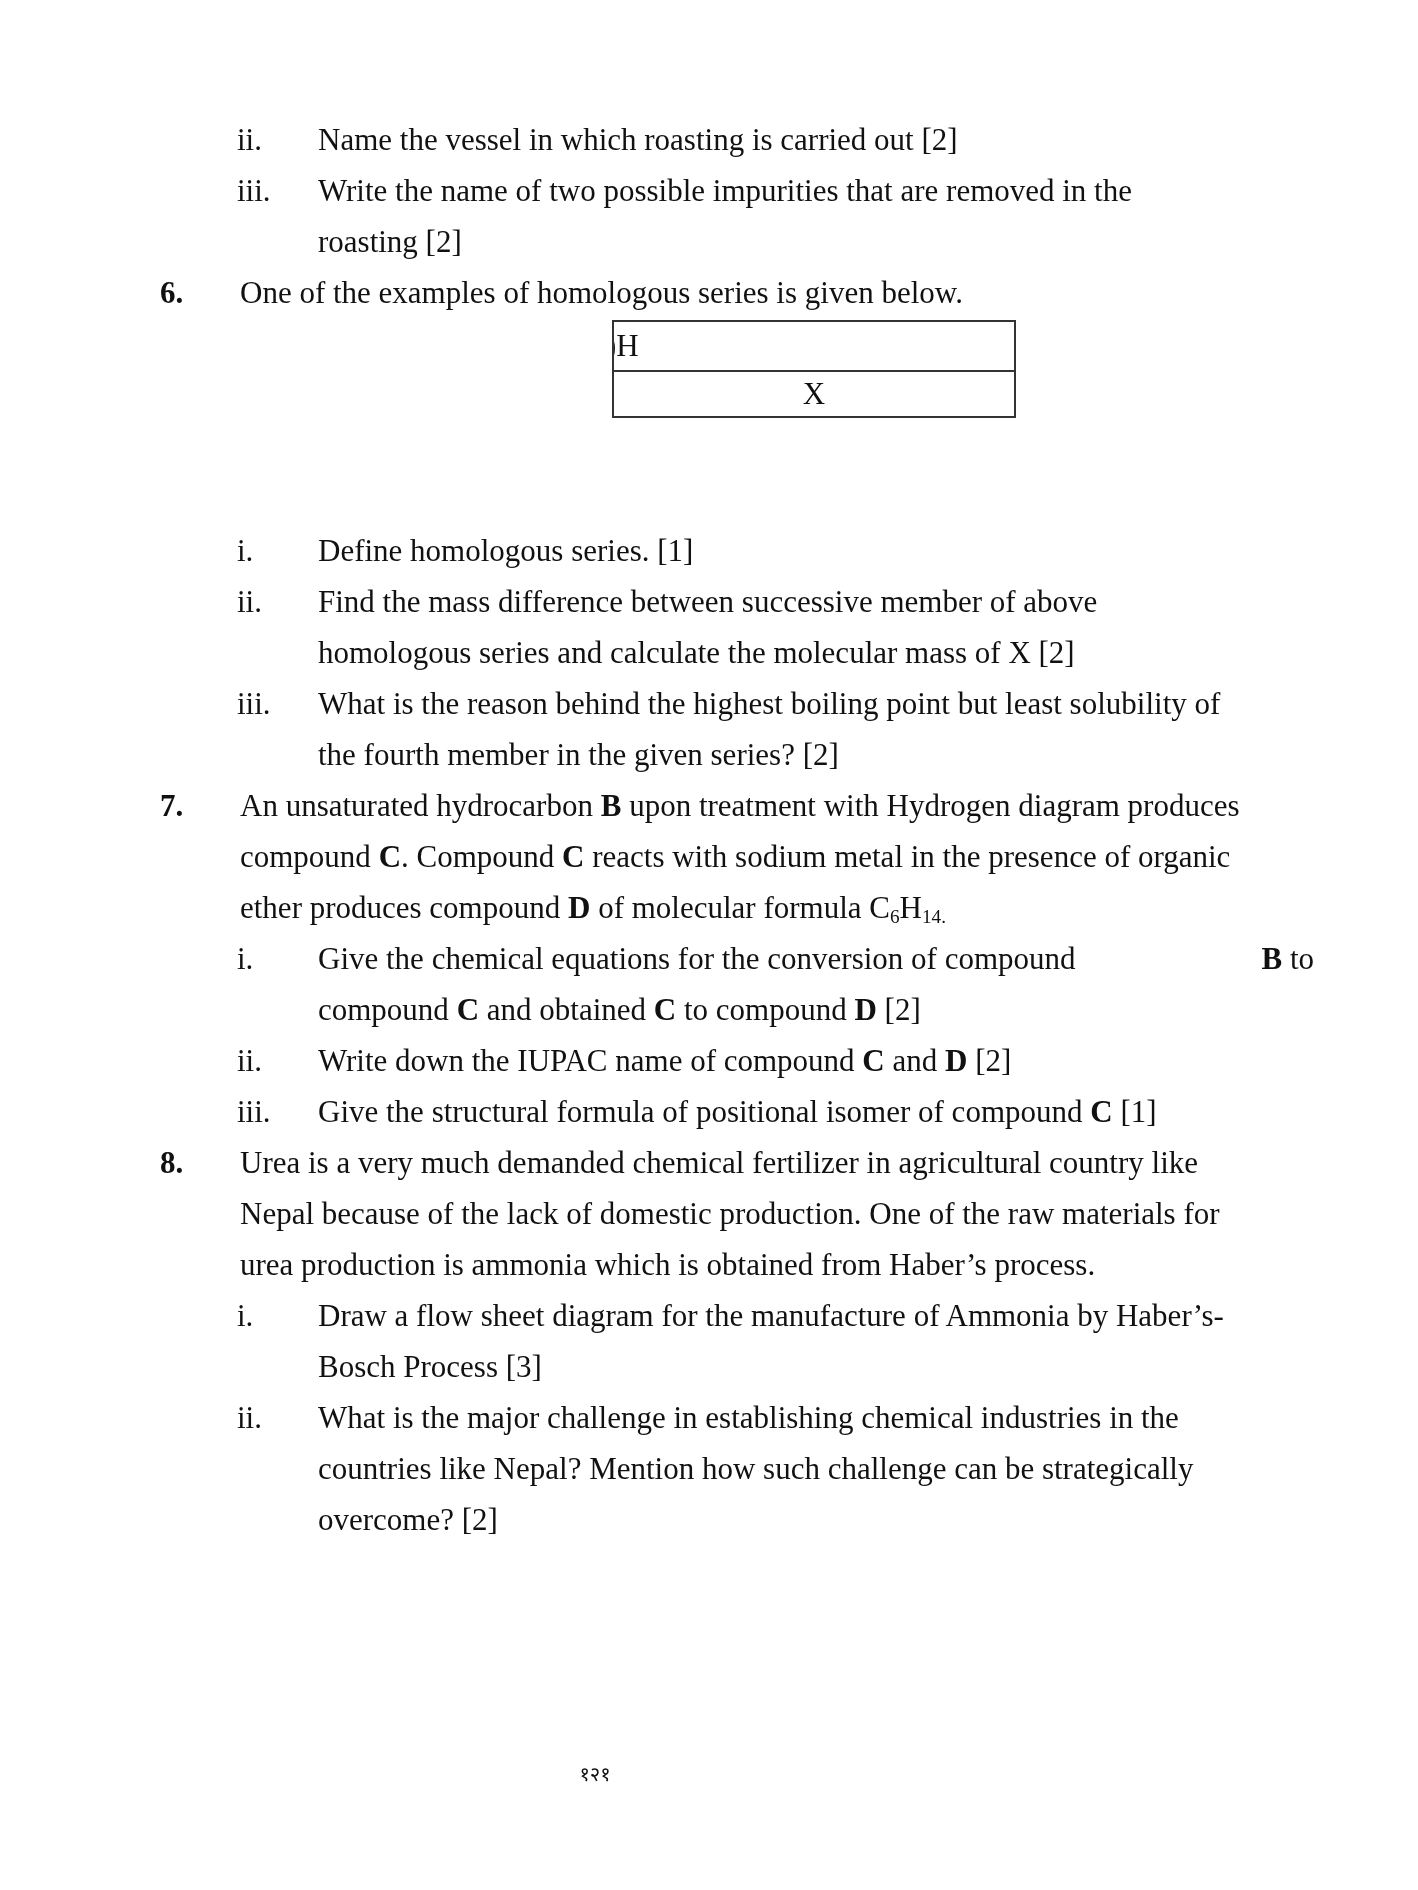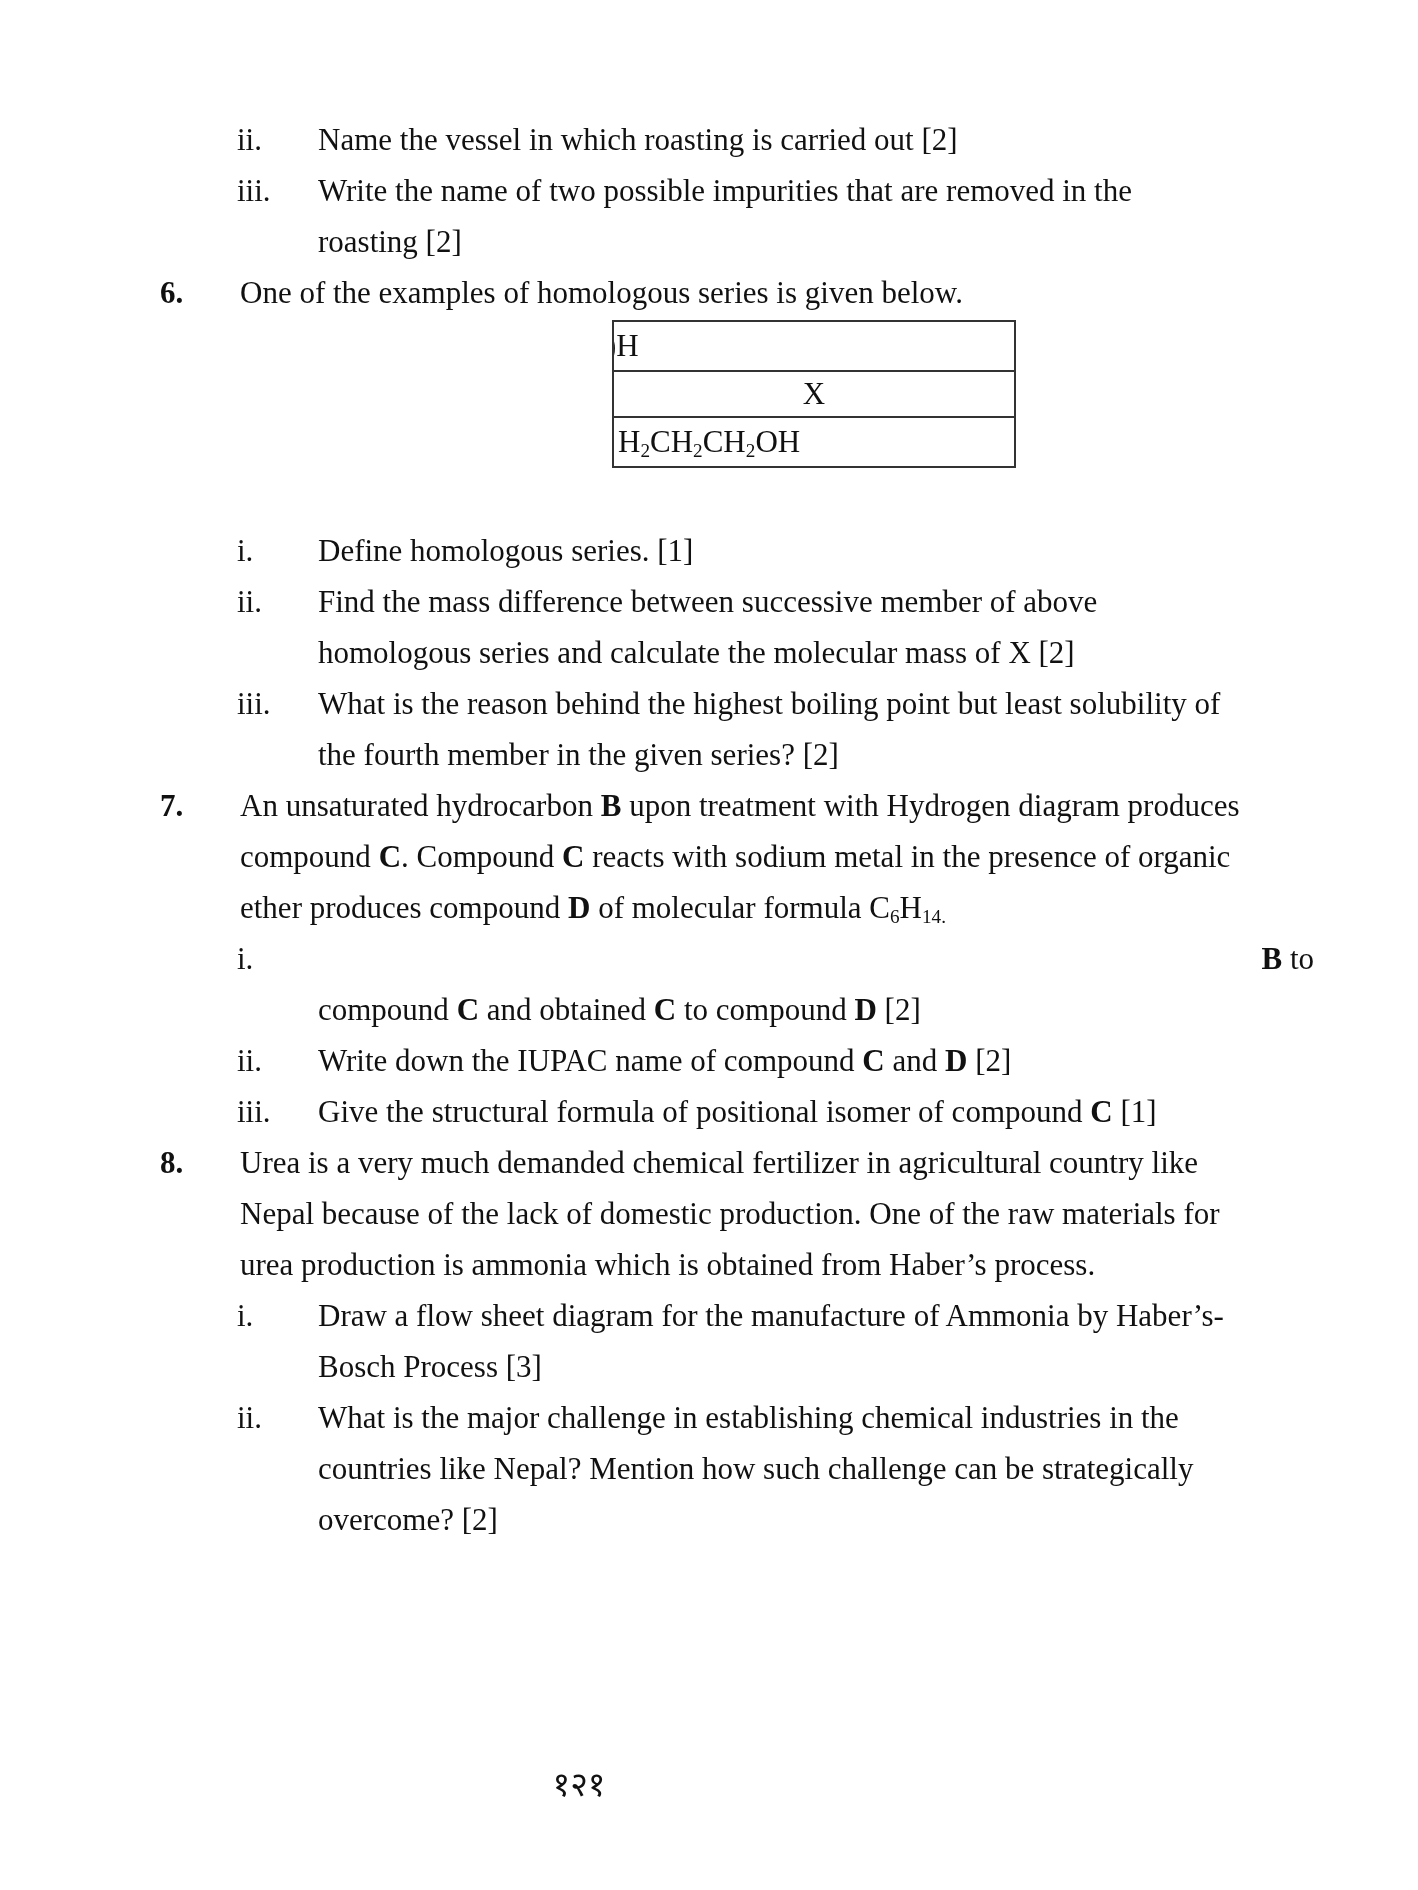--- a/index.html
+++ b/index.html
@@ -6,21 +6,21 @@
   body { width:1418px; height:1890px; position:relative; overflow:hidden;
          font-family:"Liberation Serif", "DejaVu Serif", serif; color:#111; font-size:31px; }
   .line { position:absolute; white-space:nowrap; line-height:1; }
   .qnum { position:absolute; font-weight:bold; }
   .roman { position:absolute;text-align:right; }
   b { font-weight:bold; }
   table.series { position:absolute; left:612px; top:320px; width:404px; border-collapse:collapse; }
   table.series td { border:2px solid #333; font-size:31px; padding:0 4px; height:48px; vertical-align:middle; overflow:hidden; }
   table.series tr.r3 td { text-align:center; height:44px; }
   table.series td .clip { display:inline-block; margin-left:-12px; }
-  .pageno { position:absolute; left:0; width:1158px; top:1760px; text-align:center; font-family:"DejaVu Sans", sans-serif; font-size:34px; }
+  .pageno { position:absolute; left:16px; width:1158px; top:1760px; text-align:center; font-family:"DejaVu Sans", sans-serif; font-size:20px; }
   sub { font-size:0.62em; vertical-align:-0.25em; line-height:0; }
 </style>
 </head>
 <body>
 
 <div class="roman line" style="left:237px;top:124px">ii.</div>
 <div class="line" style="left:318px;top:124px">Name the vessel in which roasting is carried out [2]</div>
 
 <div class="roman line" style="left:237px;top:175px">iii.</div>
 <div class="line" style="left:318px;top:175px">Write the name of two possible impurities that are removed in the</div>
@@ -30,23 +30,20 @@
 <div class="line" style="left:240px;top:277px">One of the examples of homologous series is given below.</div>
 
 <table class="series">
   <tbody>
       <tr>
         <td><span class="clip"><span style="font-size:31px">)</span><span>H</span></span></td>
       </tr>
   <tr class="r3">
         <td><span>X</span></td>
       </tr>
-  <tr>
-        <td><span>H</span><sub>2</sub><span>CH</span><sub>2</sub><span>CH</span><sub>2</sub><span>OH</span></td>
-      </tr>
 </tbody>
   </table>
 
 <div class="roman line" style="left:237px;top:535px">i.</div>
 <div class="line" style="left:318px;top:535px">Define homologous series. [1]</div>
 
 <div class="roman line" style="left:237px;top:586px">ii.</div>
 <div class="line" style="left:318px;top:586px">Find the mass difference between successive member of above</div>
 <div class="line" style="left:318px;top:637px">homologous series and calculate the molecular mass of X [2]</div>
 
@@ -54,20 +51,21 @@
 <div class="line" style="left:318px;top:688px">What is the reason behind the highest boiling point but least solubility of</div>
 <div class="line" style="left:318px;top:739px">the fourth member in the given series? [2]</div>
 
 <div class="qnum line" style="left:160px;top:790px">7.</div>
 <div class="line" style="left:240px;top:790px"><span>An unsaturated hydrocarbon </span><b>B</b><span> upon treatment with Hydrogen diagram produces</span></div>
 <div class="line" style="left:240px;top:841px"><span>compound </span><b>C</b><span>. Compound </span><b>C</b><span> reacts with sodium metal in the presence of organic</span></div>
 <div class="line" style="left:240px;top:892px"><span>ether produces compound </span><b>D</b><span> of molecular formula C</span><sub>6</sub><span>H</span><sub>14.</sub></div>
 
 <div class="roman line" style="left:237px;top:943px">i.</div>
 <div class="line" style="left:318px;top:943px;width:996px;display:flex;justify-content:space-between">
+    <span>Give the chemical equations for the conversion of compound </span>
     <span style="margin-left:auto"><b>B</b><span> to</span></span>
   </div>
 <div class="line" style="left:318px;top:994px"><span>compound </span><b>C</b><span> and obtained </span><b>C</b><span> to compound </span><b>D</b><span> [2]</span></div>
 
 <div class="roman line" style="left:237px;top:1045px">ii.</div>
 <div class="line" style="left:318px;top:1045px"><span>Write down the IUPAC name of compound </span><b>C</b><span> and </span><b>D</b><span> [2]</span></div>
 
 <div class="roman line" style="left:237px;top:1096px">iii.</div>
 <div class="line" style="left:318px;top:1096px"><span>Give the structural formula of positional isomer of compound </span><b>C</b><span> [1]</span></div>
 

